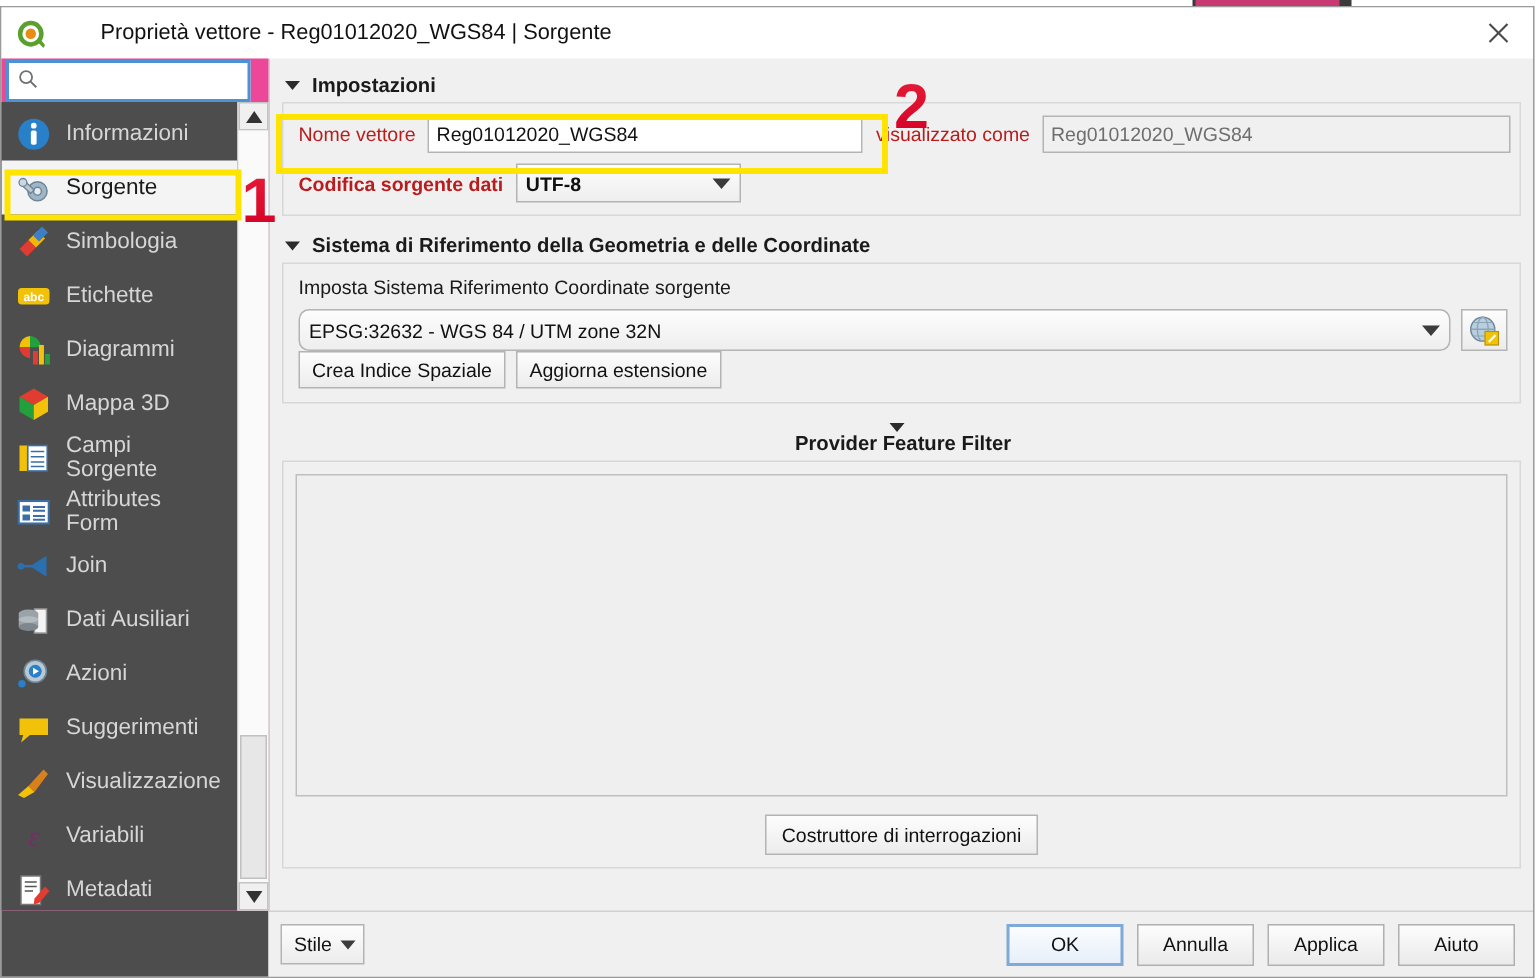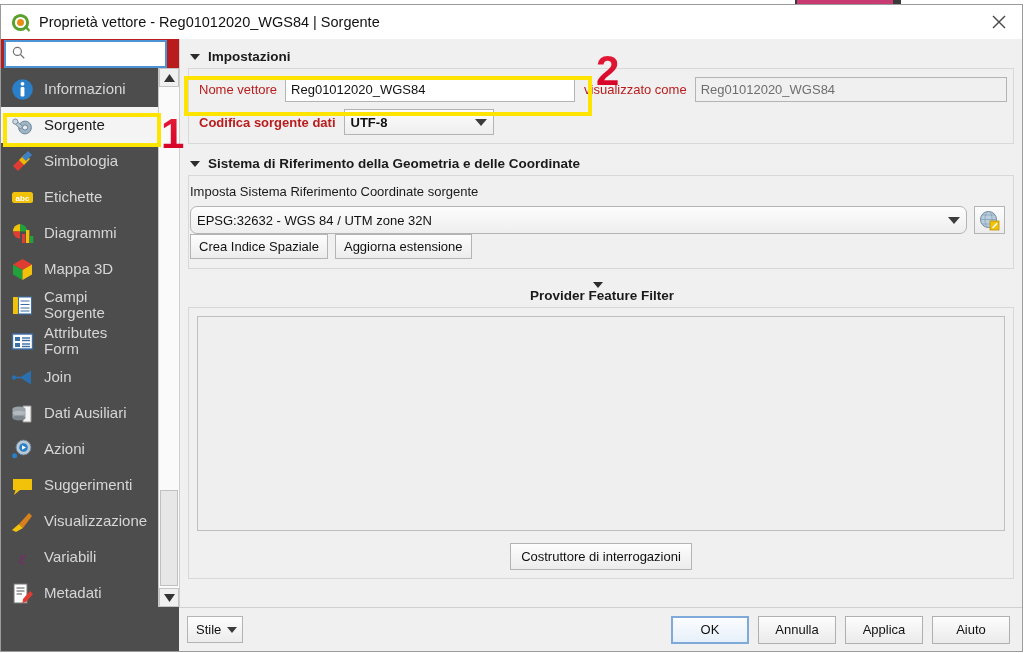--- a/index.html
+++ b/index.html
@@ -59,20 +59,21 @@
   
   #titlebar {
     height: 34px;
     min-height: 34px;
     background: #ffffff;
     display: flex;
     align-items: center;
     padding-left: 10px;
     box-sizing: border-box;
     position: relative;
+    gap: 28px;
   }
   #qgis-logo {
     width: 19px; height: 19px;
     margin-right: 9px;
     flex: 0 0 auto;
   }
   #title-text {
     font-size: 14.5px;
     color: #111;
     white-space: nowrap;
@@ -94,21 +95,21 @@
     display: flex;
     min-height: 0;
   }
 
   
   #leftcol {
     width: 178px;
     min-width: 178px;
     display: flex;
     flex-direction: column;
-    background: #b91c1c;
+    background: #ec4899;
     position: relative;
   }
   #search-wrap {
     height: 28px;
     min-height: 28px;
     background: #ffffff;
     border: 2px solid #4c92d4;
     box-sizing: border-box;
     margin: 1px 12px 0 3px;
     display: flex;
@@ -688,21 +689,21 @@
               <span class="caret"></span>
             </div>
           </div>
         </div>
 
         <div class="group-header" style="margin-top:12px;">
           <span class="tri"></span>
           <span>Sistema di Riferimento della Geometria e delle Coordinate</span>
         </div>
 
-        <div class="grp-box" style="padding:8px 8px 9px 1px;">
+        <div class="grp-box" style="padding:8px 8px 9px 10px;">
           <div style="margin-bottom:7px;">Imposta Sistema Riferimento Coordinate sorgente</div>
           <div id="crs-row">
             <div class="combo" id="crs-combo" style="height:28px;border-radius:7px;">
               <span>EPSG:32632 - WGS 84 / UTM zone 32N</span>
               <span class="caret"></span>
             </div>
             <div id="crs-globe-btn">
               <svg width="21" height="21" viewBox="0 0 21 21">
                 <circle cx="9.5" cy="9.5" r="8" fill="#b9cfe0" stroke="#6f8699" stroke-width="1"></circle>
                 <ellipse cx="9.5" cy="9.5" rx="3.6" ry="8" fill="none" stroke="#8aa5b8" stroke-width="0.9"></ellipse>

